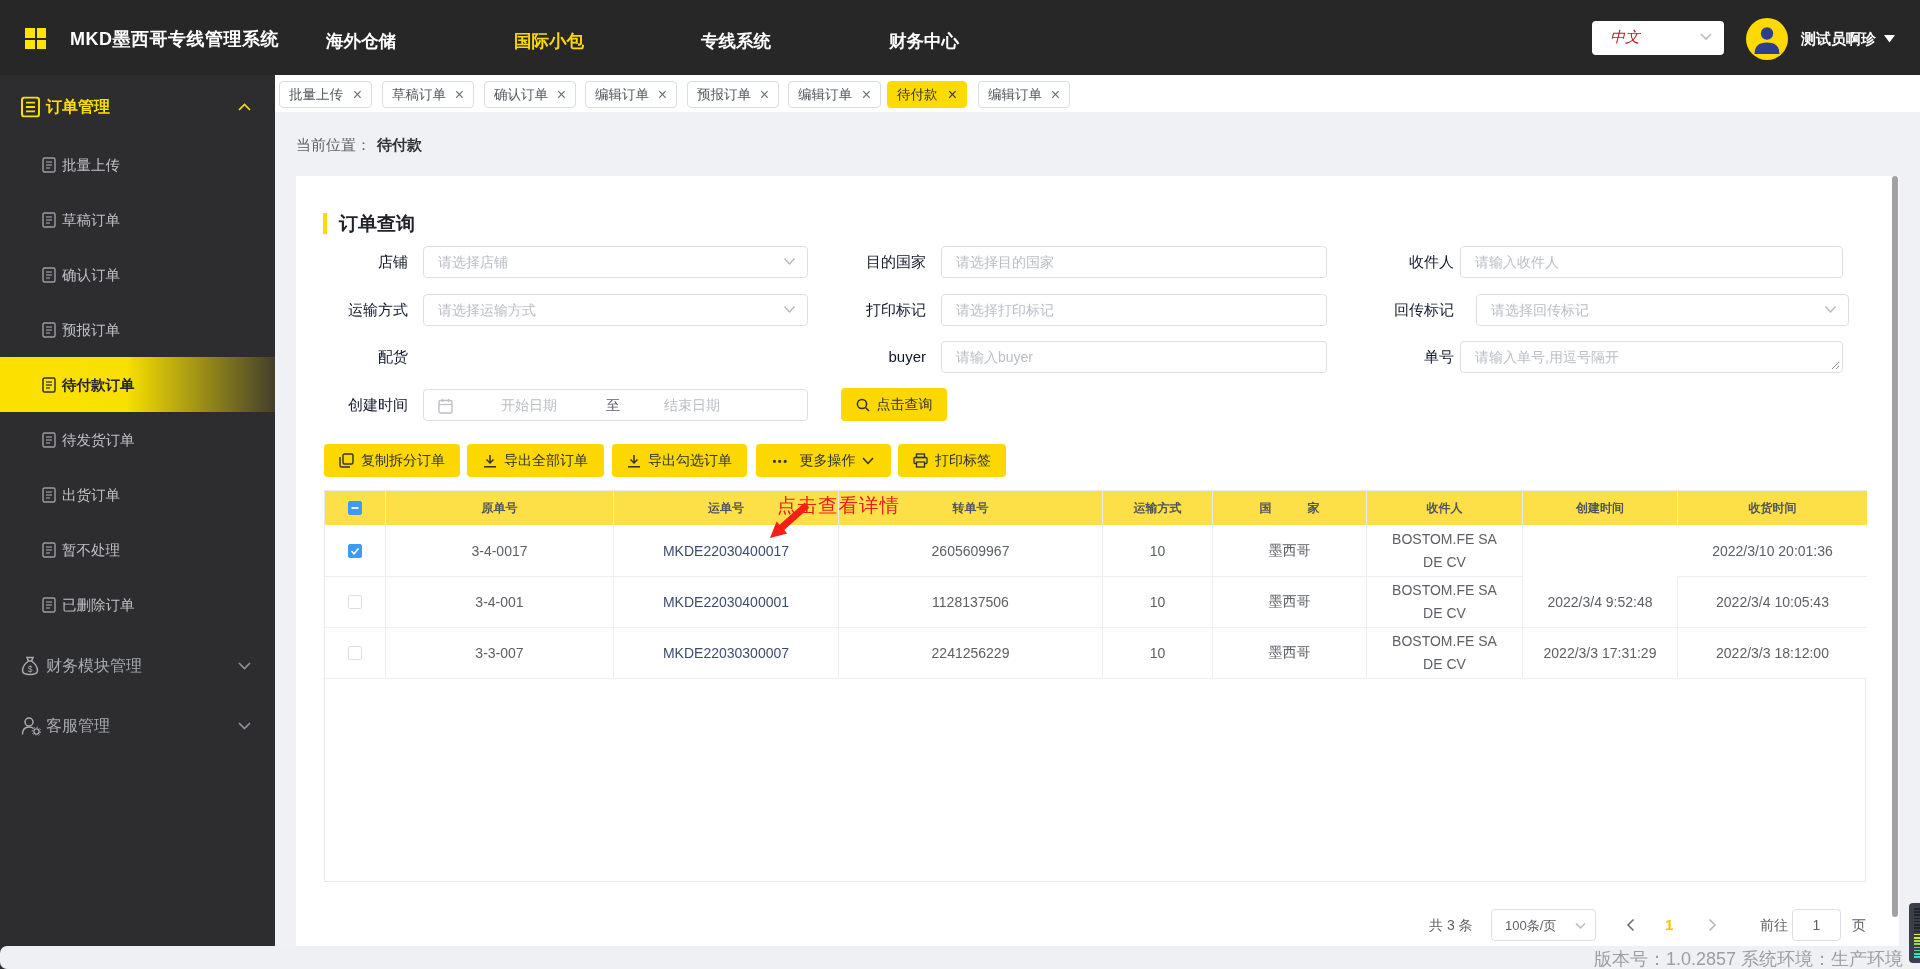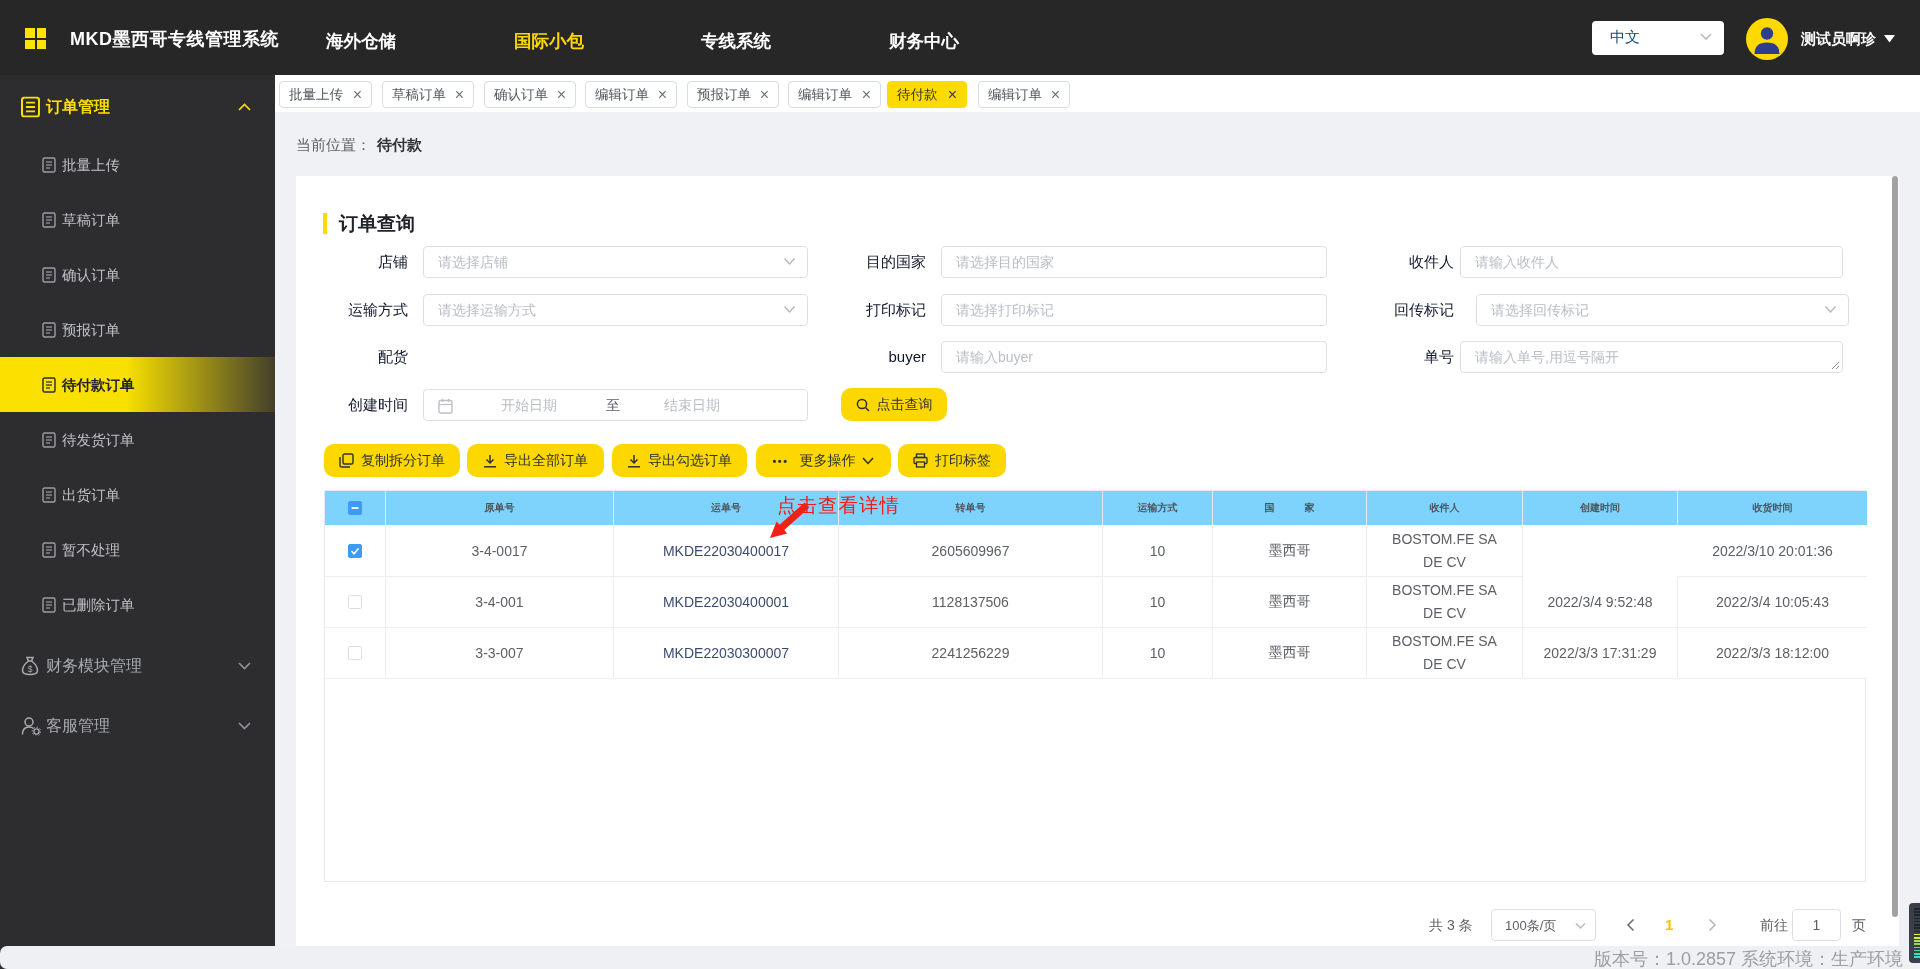--- a/index.html
+++ b/index.html
@@ -7,21 +7,21 @@
 body { font-family:"Liberation Sans", sans-serif; position:relative; background:#eff1f5; }
 .abs { position:absolute; }
 
 
 #topbar { position:absolute; left:0; top:0; width:1920px; height:75px; background:#272728; }
 #logo { position:absolute; left:25px; top:28px; width:21px; height:21px; }
 #logo div { position:absolute; width:9.5px; height:9.5px; background:#ffe400; }
 #brand { position:absolute; left:70px; top:27px; color:#ffffff; font-size:18px; font-weight:bold; letter-spacing:0.5px; }
 .topnav { position:absolute; top:29px; color:#ffffff; font-size:17.5px; font-weight:bold; }
 #langsel { position:absolute; left:1592px; top:21px; width:132px; height:34px; background:#ffffff; border-radius:4px; }
-#langsel span { position:absolute; left:18px; top:7px; font-size:15px; color:#0c4a6e; }
+#langsel span { position:absolute; left:18px; top:7px; font-size:15px; color:#b91c1c;font-style:italic; }
 #avatar { position:absolute; left:1746px; top:18px; width:42px; height:42px; border-radius:50%; background:#ffd900; overflow:hidden; }
 #username { position:absolute; left:1801px; top:30px; color:#ffffff; font-size:15px; font-weight:bold; }
 
 
 #sidebar { position:absolute; left:0; top:75px; width:275px; height:894px; background:#2d2d30; }
 .smenu { position:absolute; left:0; width:275px; height:56px; }
 .smenu .txt { position:absolute; left:46px; top:50%; transform:translateY(-50%); font-size:16px; color:#a8abb2; }
 .smenu .ico { position:absolute; left:21px; top:50%; transform:translateY(-50%); }
 .smenu .chev { position:absolute; right:24px; top:50%; transform:translateY(-50%); }
 .ssub { position:absolute; left:0; width:275px; height:55px; }
@@ -47,26 +47,26 @@
 #qtitle { position:absolute; left:27px; top:37px; height:21px; border-left:4px solid #fdd900; padding-left:12px;
           font-size:19px; font-weight:bold; color:#20232a; line-height:21px; }
 
 
 .flabel { position:absolute; font-size:15px; color:#0f172a; text-align:right; line-height:32px; }
 .fbox { position:absolute; height:32px; border:1px solid #dcdfe6; border-radius:4px; background:#fff;
         font-size:14px; color:#b9bdc6; line-height:30px; padding-left:14px; }
 .fbox .chev { position:absolute; right:11px; top:10px; }
 
 
-.ybtn { position:absolute; height:33px; background:#fcd800; border-radius:10px; color:#2e3034; font-size:14px;
+.ybtn { position:absolute; height:33px; background:#fcd800; border-radius:4px; color:#2e3034; font-size:14px;
         display:flex; align-items:center; justify-content:center; gap:7px; }
 
 
 #tbl { position:absolute; left:28px; top:314px; width:1542px; height:392px; border:1px solid #e6eaf0; }
-.th { position:absolute; top:0; height:34px; background:#7dd3fc; font-size:10px; font-weight:bold; color:#4e545e;
+.th { position:absolute; top:0; height:34px; background:#fde047; font-size:12px; font-weight:bold; color:#4e545e;
       display:flex; align-items:center; justify-content:center; border-right:1px solid #e4e9f2; }
 .td { position:absolute; font-size:14px; color:#5c6065; display:flex; align-items:center; justify-content:center;
       text-align:center; border-right:1px solid #ebeef5; border-bottom:1px solid #ebeef5; background:#fff; }
 .td.link { color:#3c4c70; }
 
 
 .cb { position:absolute; width:14px; height:14px; border:1px solid #dcdfe6; border-radius:2px; background:#fff; }
 .cb.blue { background:#3d9af5; border-color:#3d9af5; }
 
 

